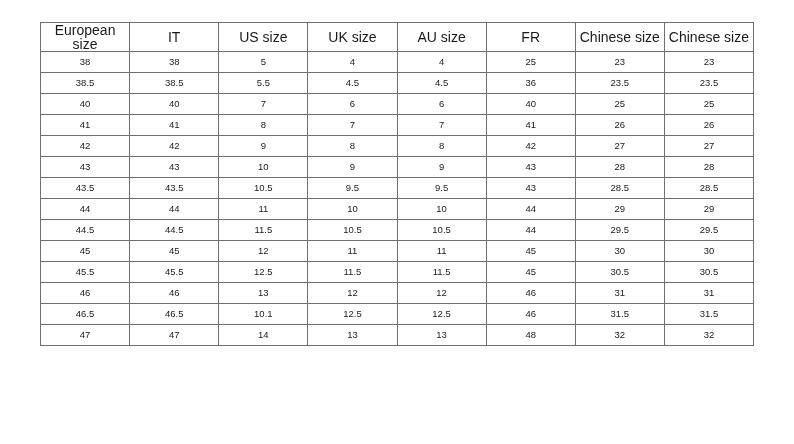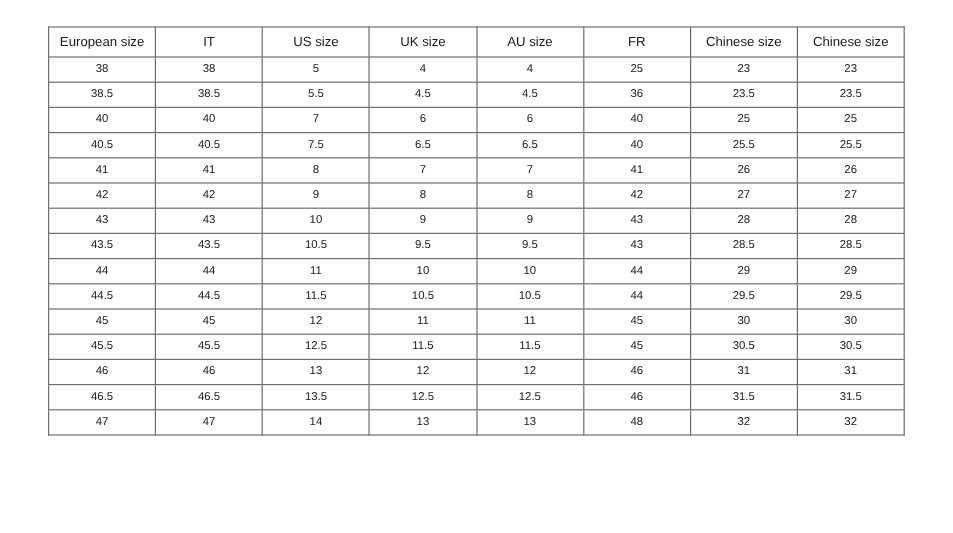--- a/index.html
+++ b/index.html
@@ -37,21 +37,21 @@
     vertical-align: middle;
     font-size: 9.5px;
     font-weight: normal;
     line-height: 1;
     height: 20px;
     padding: 0;
     color: #1a1a1a;
   }
   table.size-table thead th {
     height: 24px;
-    font-size: 11px;
+    font-size: 14px;
   }
 </style>
 </head>
 <body>
 
 <div class="page">
   <table class="size-table">
     <thead>
       <tr>
           <th>European size</th>
@@ -89,30 +89,20 @@
           <td>40</td>
           <td>40</td>
           <td>7</td>
           <td>6</td>
           <td>6</td>
           <td>40</td>
           <td>25</td>
           <td>25</td>
         </tr>
         <tr>
-          <td>40.5</td>
-          <td>40.5</td>
-          <td>7.5</td>
-          <td>6.5</td>
-          <td>6.5</td>
-          <td>40</td>
-          <td>25.5</td>
-          <td>25.5</td>
-        </tr>
-        <tr>
           <td>41</td>
           <td>41</td>
           <td>8</td>
           <td>7</td>
           <td>7</td>
           <td>41</td>
           <td>26</td>
           <td>26</td>
         </tr>
         <tr>
@@ -191,21 +181,21 @@
           <td>13</td>
           <td>12</td>
           <td>12</td>
           <td>46</td>
           <td>31</td>
           <td>31</td>
         </tr>
         <tr>
           <td>46.5</td>
           <td>46.5</td>
-          <td>13.5</td>
+          <td>10.1</td>
           <td>12.5</td>
           <td>12.5</td>
           <td>46</td>
           <td>31.5</td>
           <td>31.5</td>
         </tr>
         <tr>
           <td>47</td>
           <td>47</td>
           <td>14</td>

